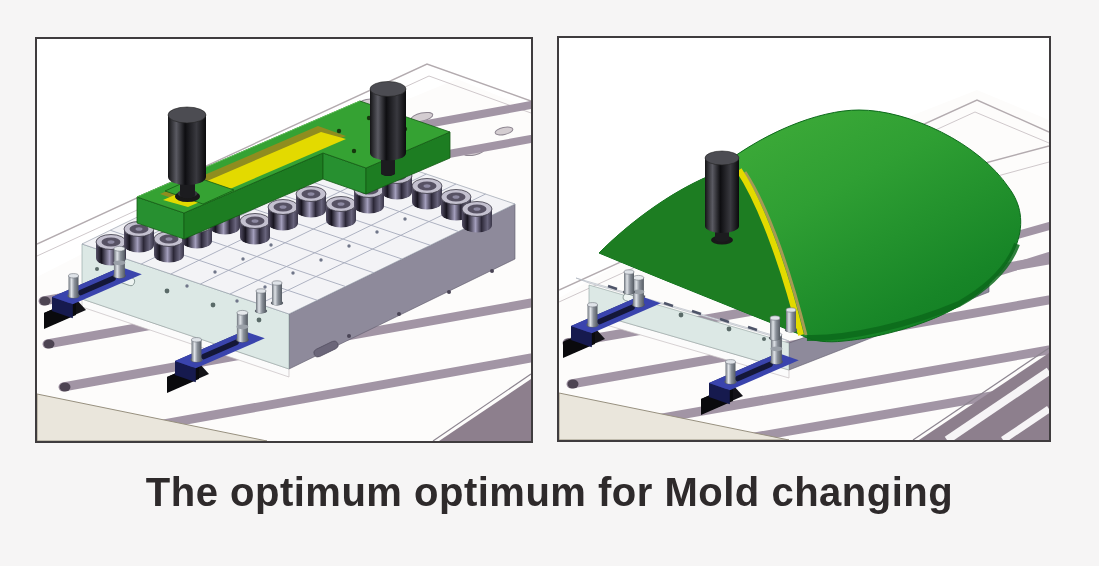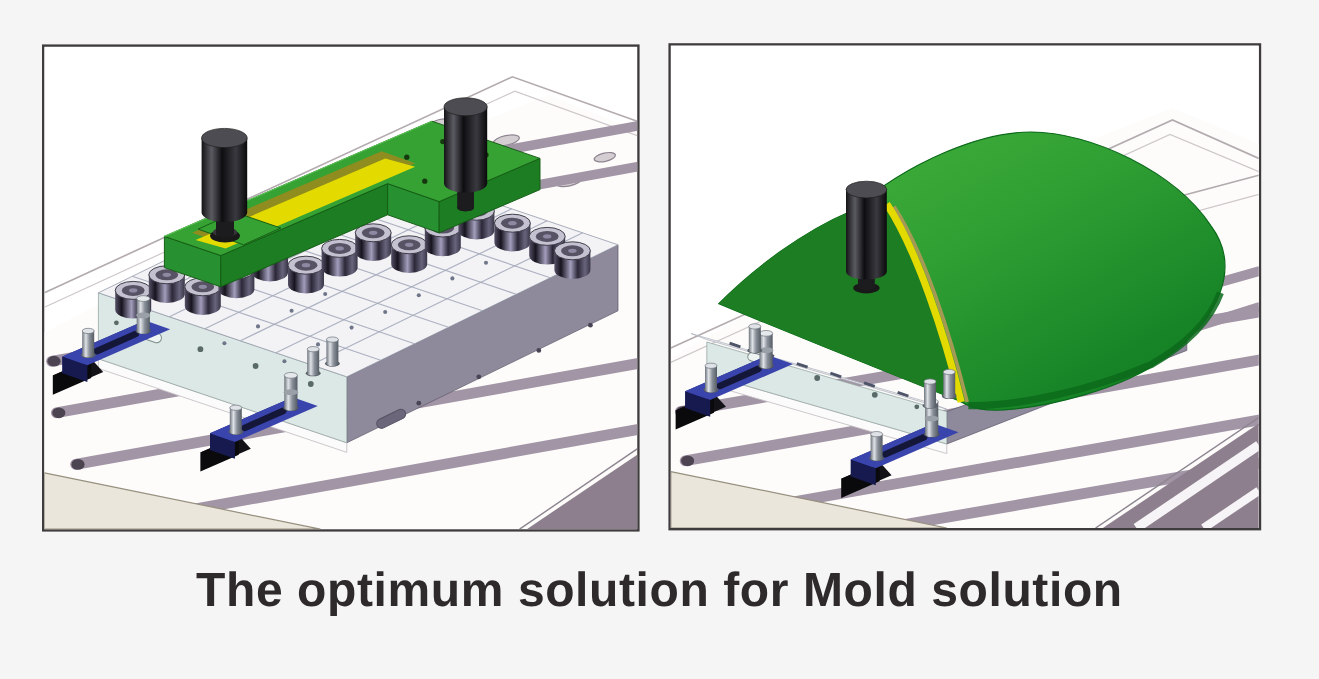--- a/index.html
+++ b/index.html
@@ -337,14 +337,14 @@
       <use href="#clamp" transform="translate(12,288)"></use>
       <use href="#clamp" transform="translate(150,345)"></use>
       <g>
         <use href="#stud" transform="translate(216,300)"></use>
         <use href="#stud" transform="translate(232,292)"></use>
         <use href="#stud" transform="translate(70,254)"></use>
       </g>
     </svg>
   </figure>
 
-  <div class="caption">The optimum solution for Mold solution</div>
+  <div class="caption">The optimum optimum for Mold changing</div>
 </div>
 
 </body></html>

